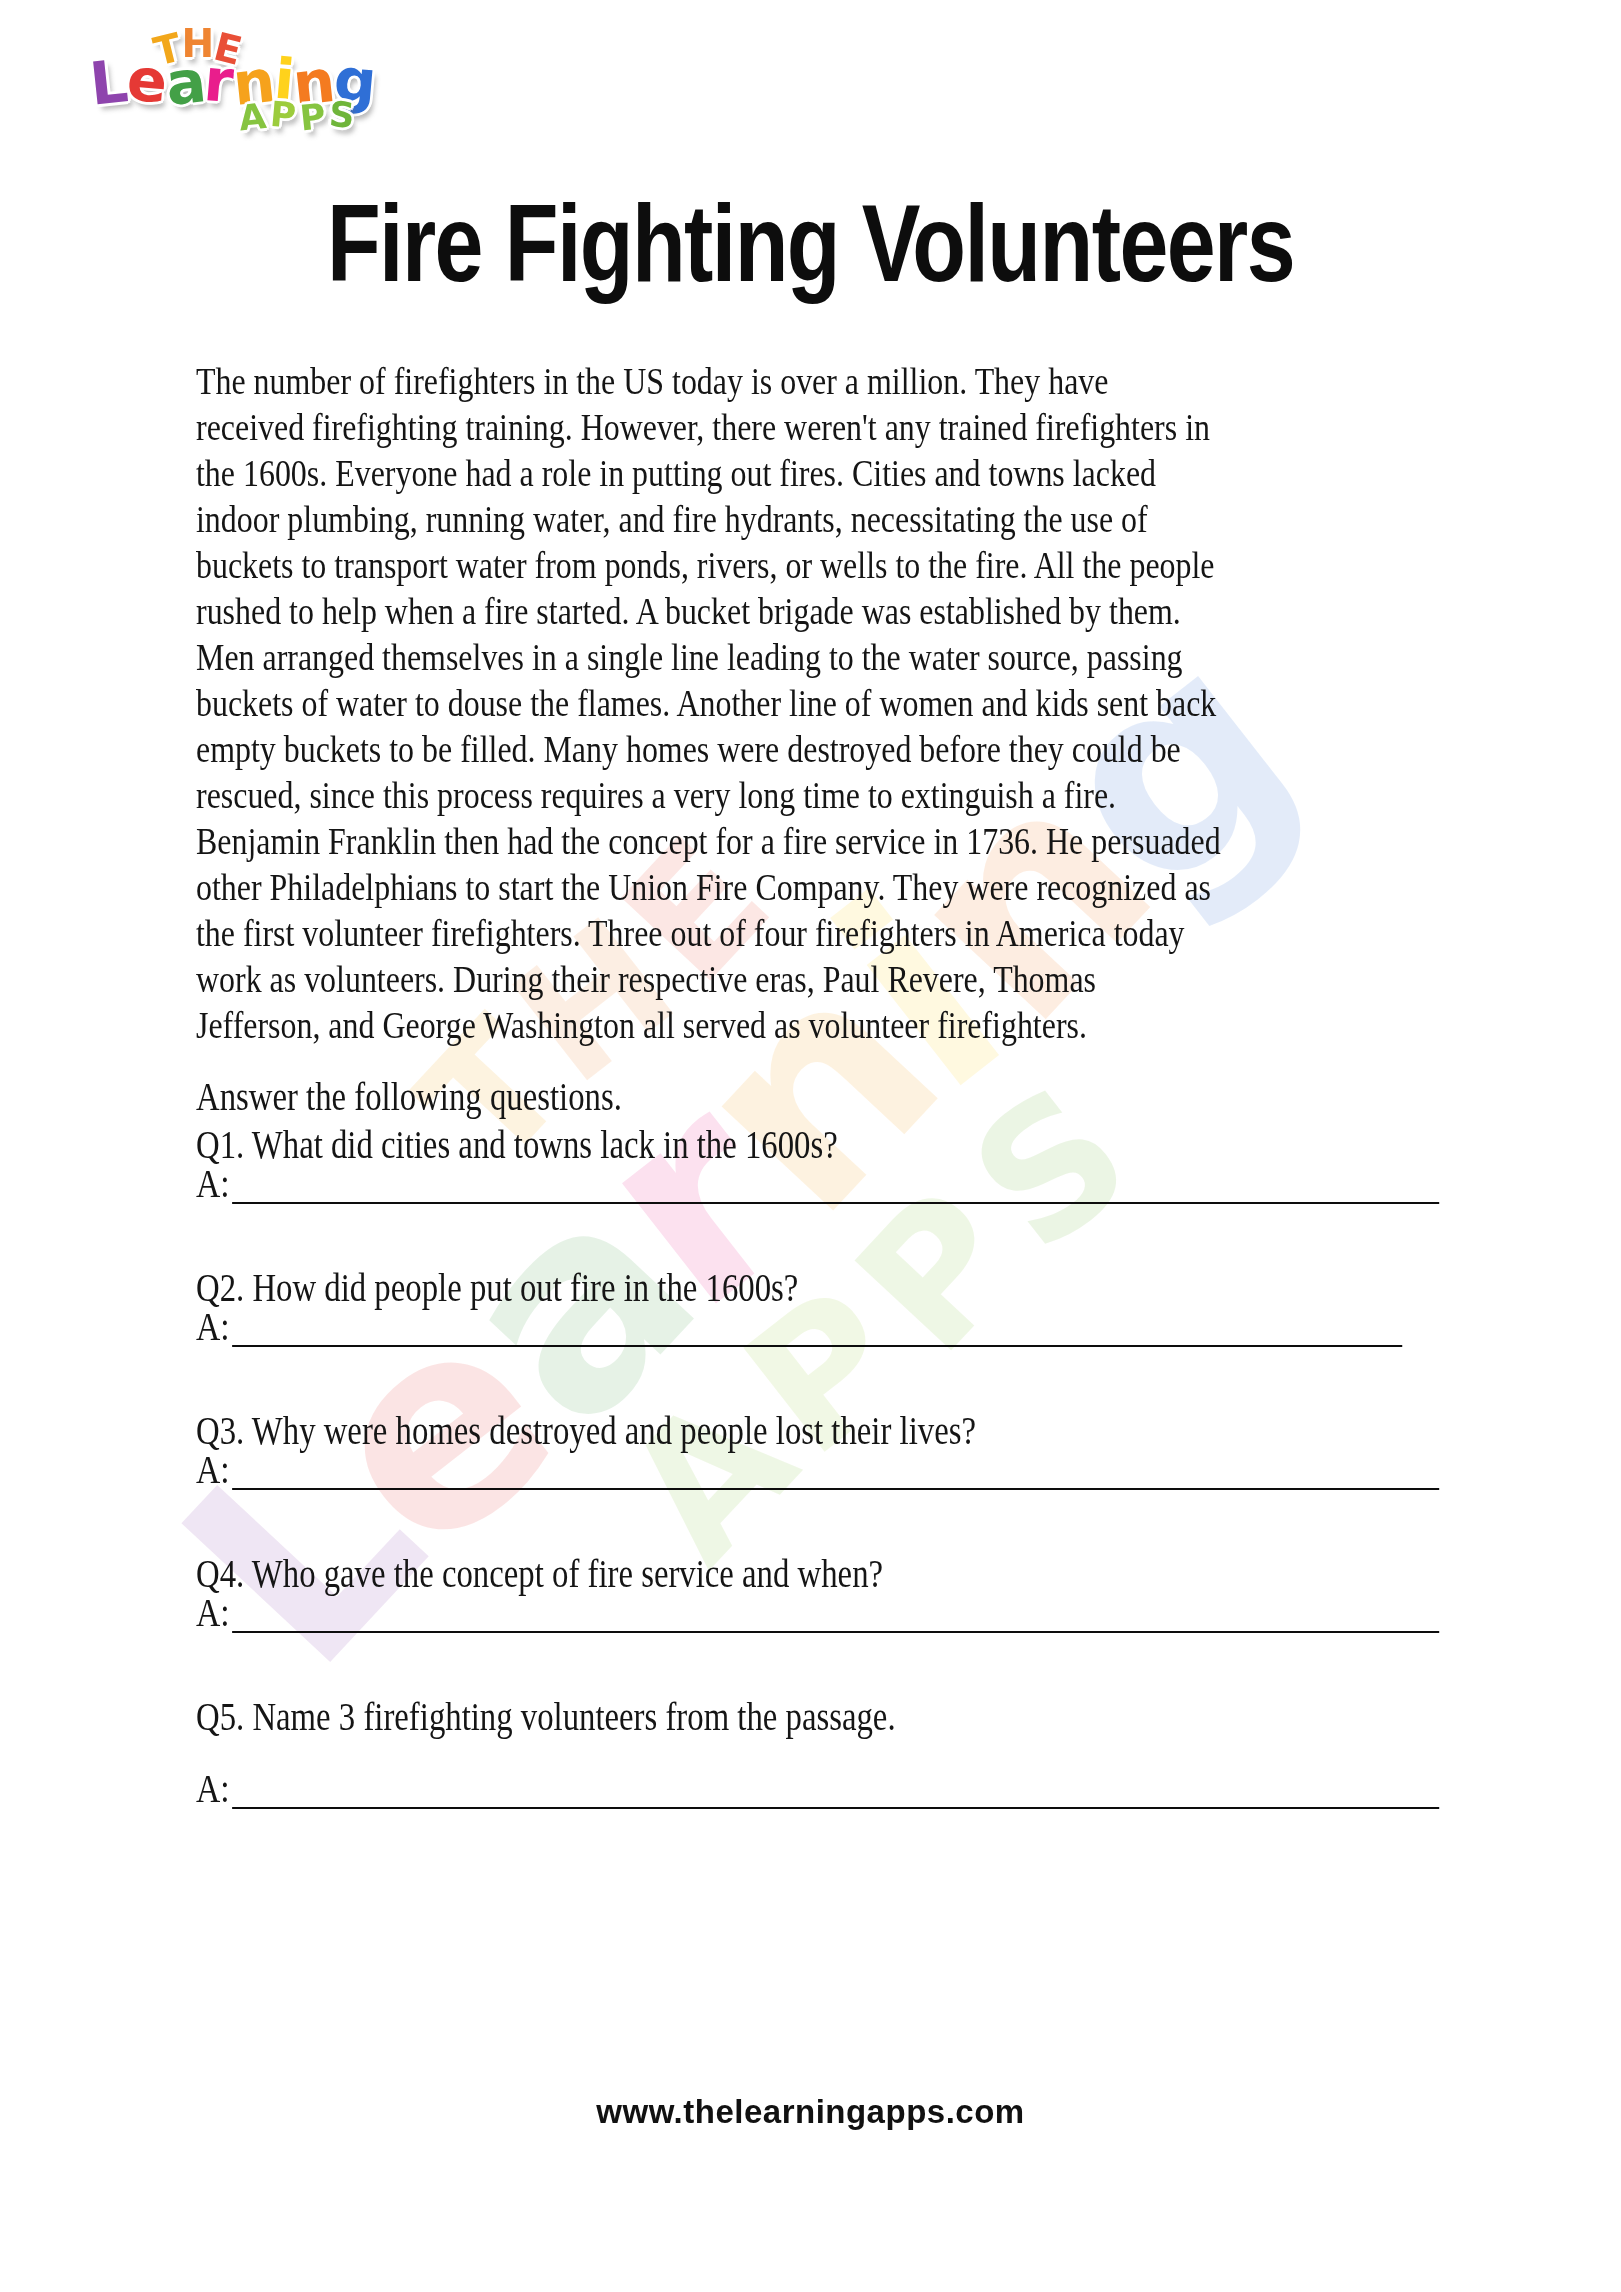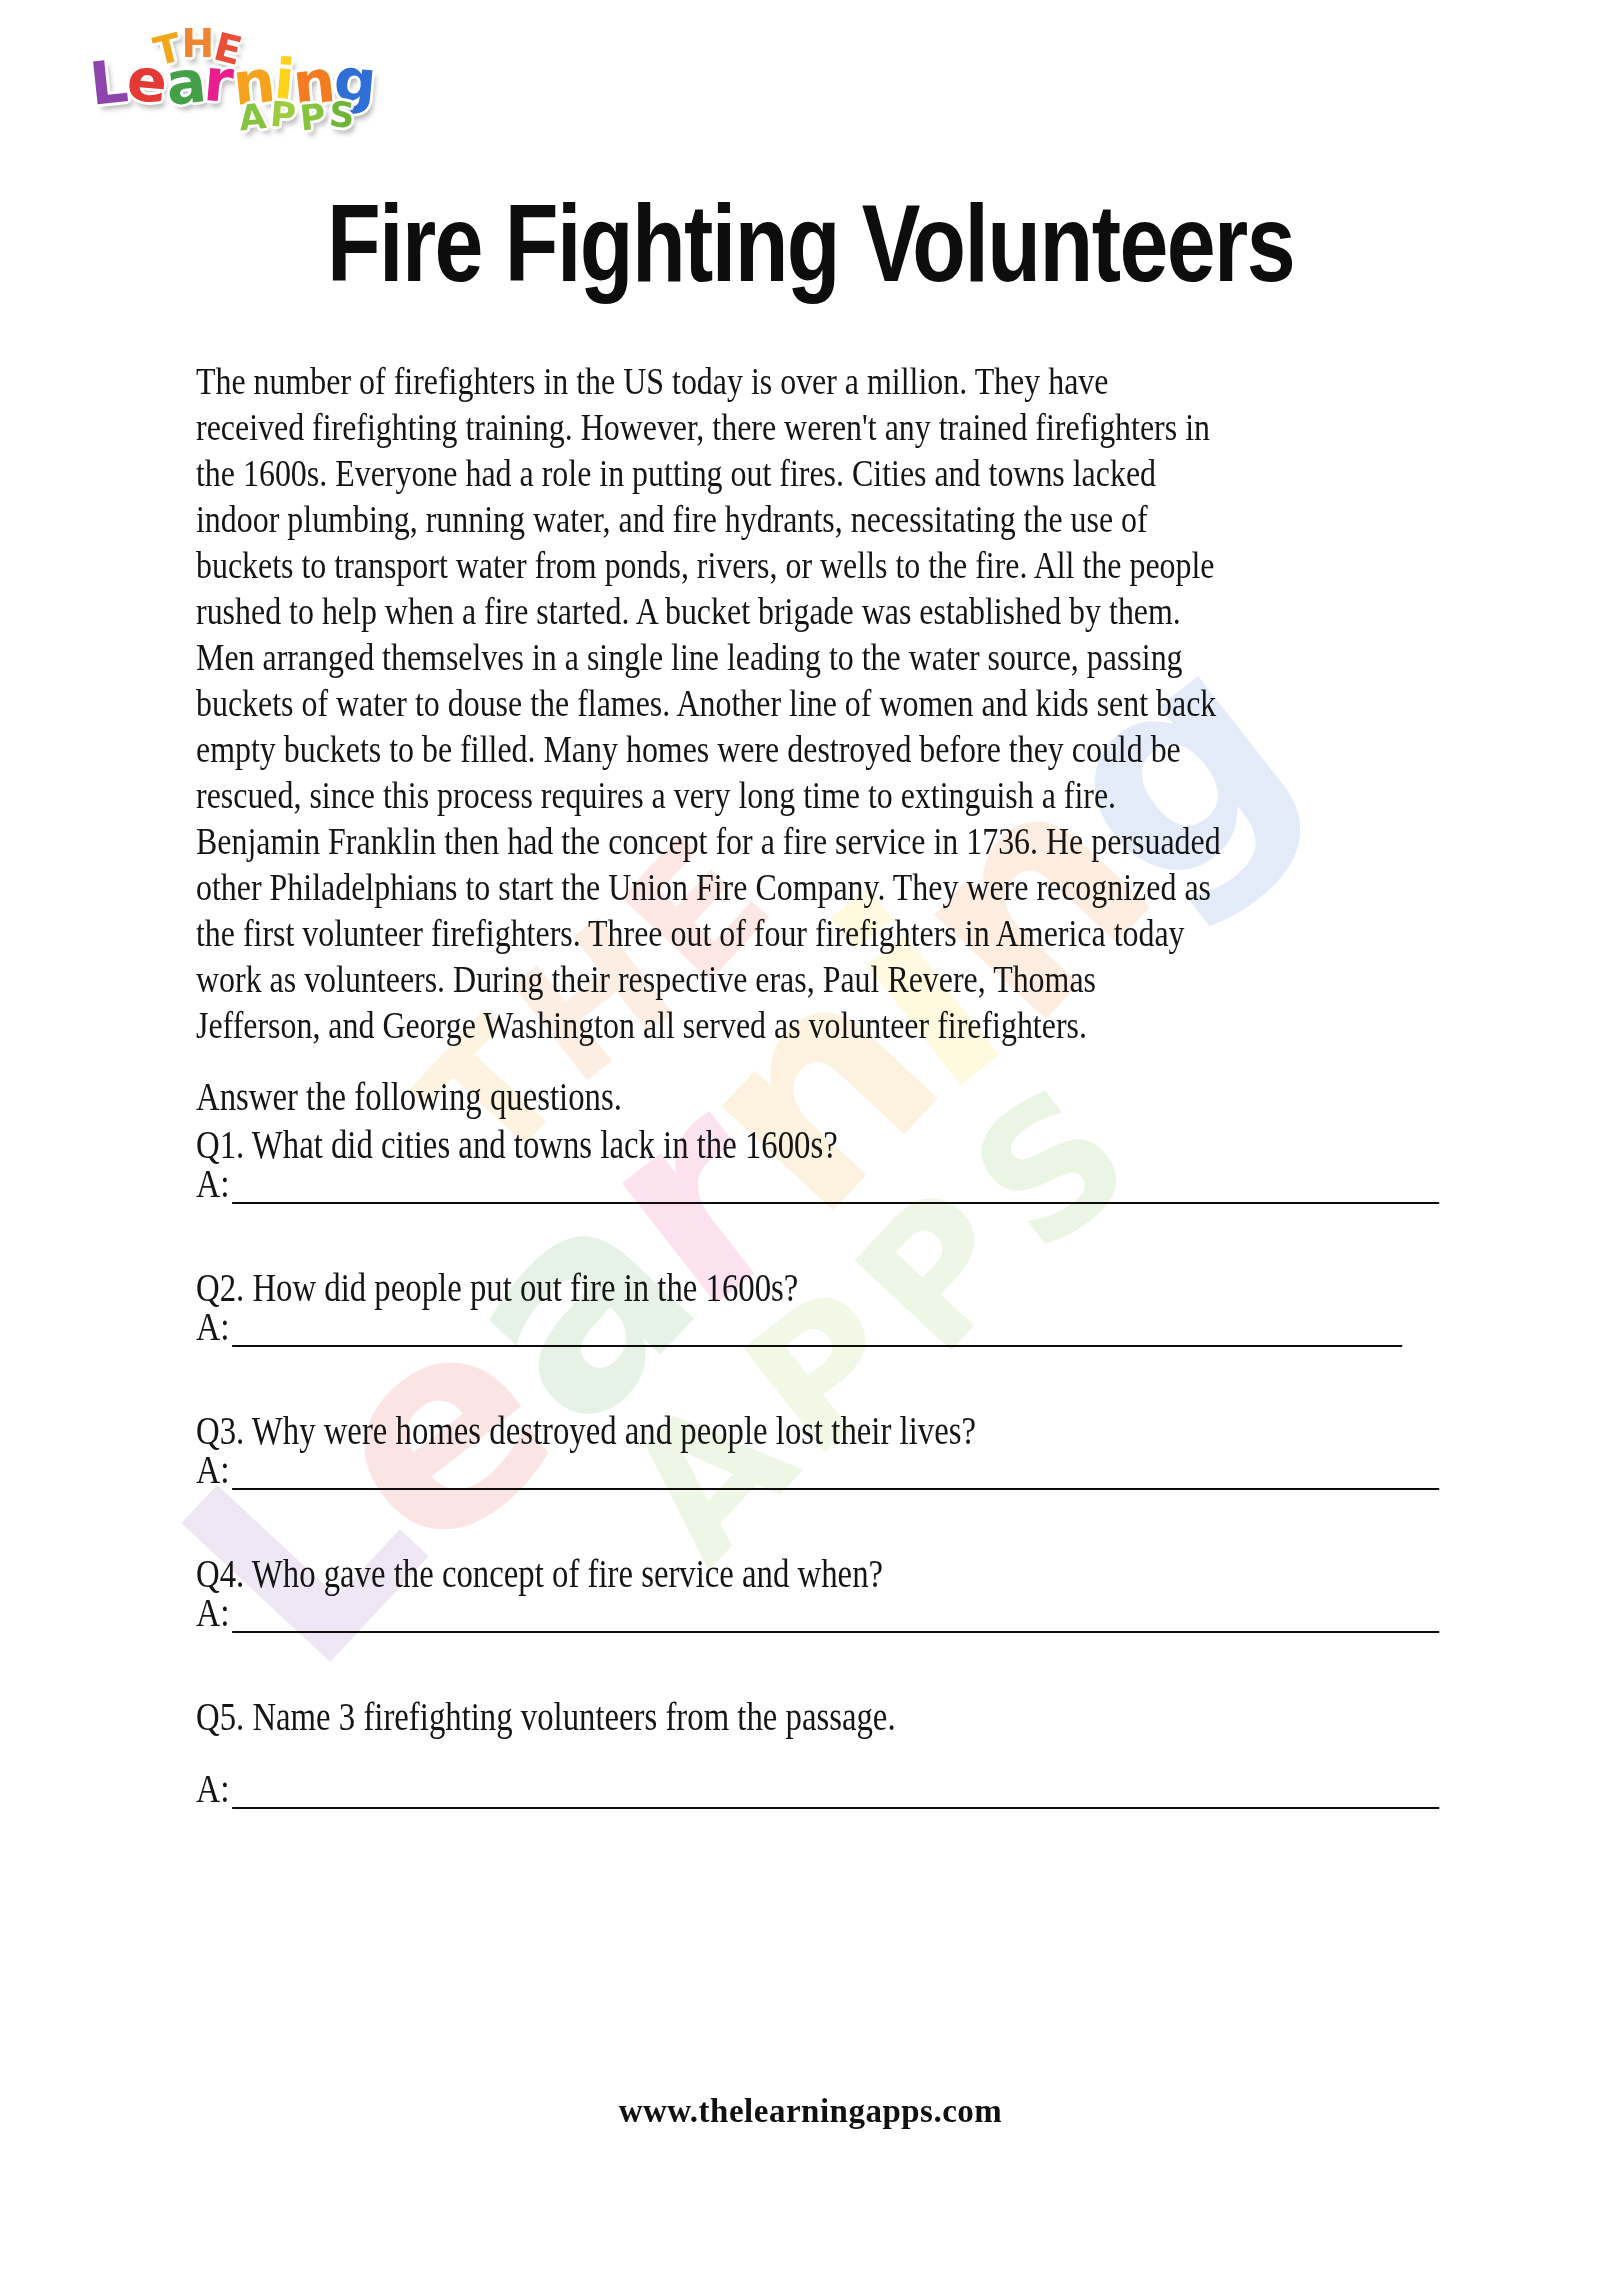--- a/index.html
+++ b/index.html
@@ -124,21 +124,21 @@
   .qa.q2 .a-line { margin-right: 44px; }
   .qa.q5 .answer-row { margin-top: 35px; }
 
   
   .footer {
     position: absolute;
     top: 2093px;
     left: 0;
     width: 1621px;
     text-align: center;
-    font-family: Liberation Serif, serif;
+    font-family: Liberation Sans, sans-serif;
     font-weight: bold;
     font-size: 33px;
     letter-spacing: 0.5px;
     color: #111;
     z-index: 2;
   }
 </style>
 </head>
 <body>
 

